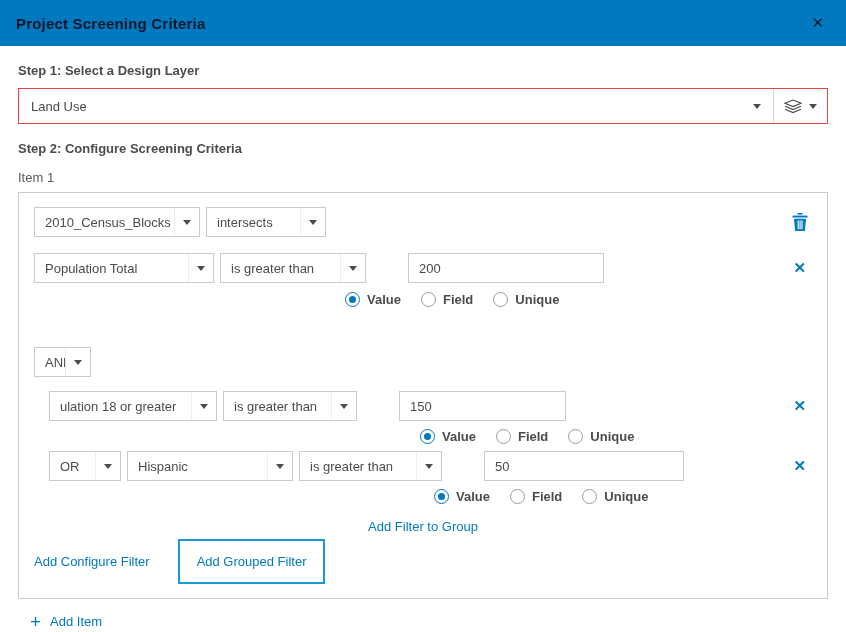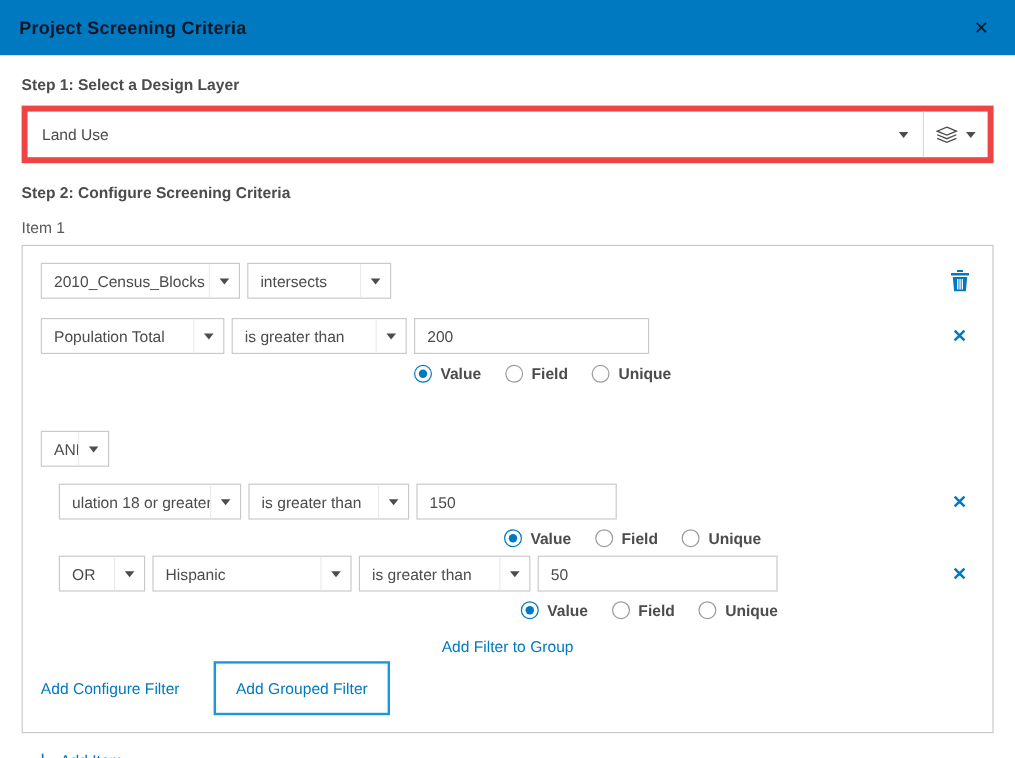--- a/index.html
+++ b/index.html
@@ -50,22 +50,22 @@
     width: 0; height: 0;
     border-left: 4px solid transparent;
     border-right: 4px solid transparent;
     border-top: 5px solid #4c4c4c;
     display: inline-block;
   }
 
   
   .layer-row {
     display: flex;
-    border: 5px solid #ef4444;
-    height: 48px;
+    border: 1px solid #ef4444;
+    height: 36px;
     align-items: stretch;
   }
   .layer-row .design-select {
     flex: 1;
     display: flex;
     align-items: center;
     padding: 0 12px;
     cursor: pointer;
   }
   .layer-row .design-select .label { flex: 1; }
@@ -88,39 +88,40 @@
 
   .row { display: flex; gap: 6px; }
   .indent { padding-left: 15px; }
 
   .mb16 { margin-bottom: 16px; }
   .mb8  { margin-bottom: 8px; }
   .mb14 { margin-bottom: 14px; }
 
   .w-layer   { width: 166px; }
   .w-spatial { width: 120px; }
-  .w-field   { width: 153px; }
+  .w-field   { width: 180px; }
   .w-op      { width: 146px; }
   .w-val     { width: 196px; }
   .w-logic   { width: 57px; margin-top: 28px; }
-  .w-field2  { width: 152px; }
+  .w-field2  { width: 168px; }
   .w-op2     { width: 134px; }
   .w-val2    { width: 167px; }
   .w-logic2  { width: 72px; }
   .w-field3  { width: 166px; }
   .w-op3     { width: 143px; }
   .w-val3    { width: 200px; }
 
   .tinput {
     height: 30px;
     border: 1px solid #cacaca;
     padding: 0 10px;
     font: inherit;
     color: #4c4c4c;
     background: #fff;
+    margin-left: 36px;
   }
 
   .right { margin-left: auto; display: flex; align-items: center; }
   .icon-btn { cursor: pointer; padding: 2px 4px; display: flex; align-items: center; }
   .x-btn { color: #0079c1; font-size: 15px; font-weight: bold; cursor: pointer; padding: 2px 6px; }
 
   
   .radio-row { display: flex; align-items: center; gap: 20px; text-align: right; }
   .rg1 { margin: 9px 0 12px 311px; }
   .rg2 { margin: 8px 0 7px 386px; }

